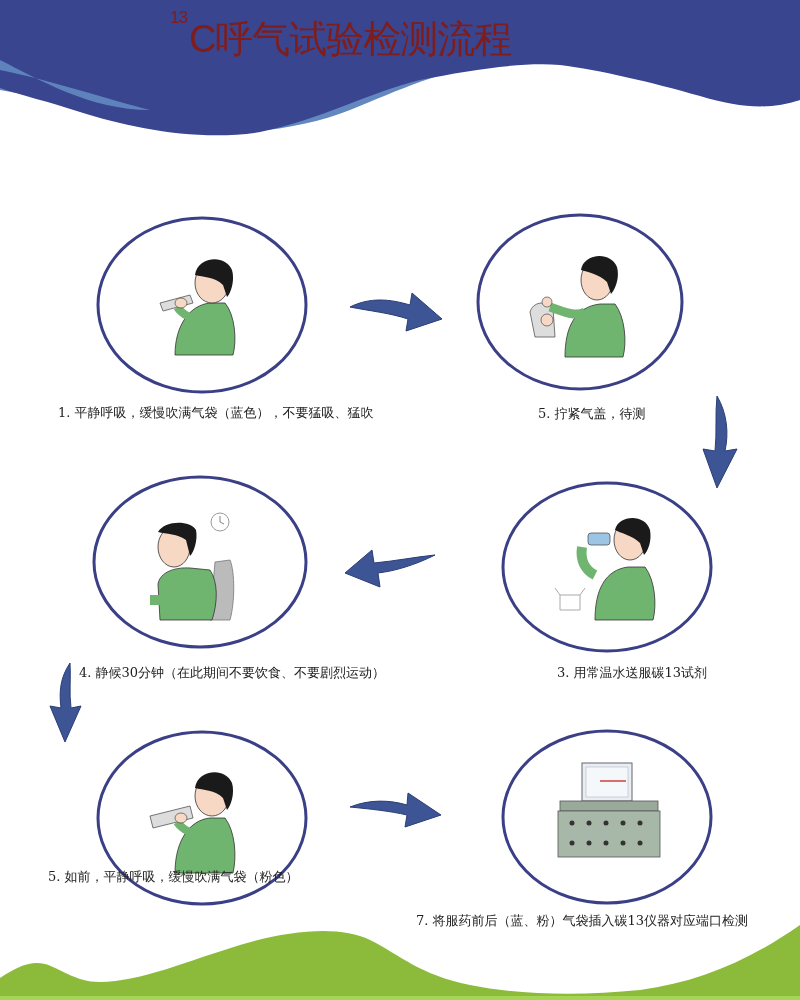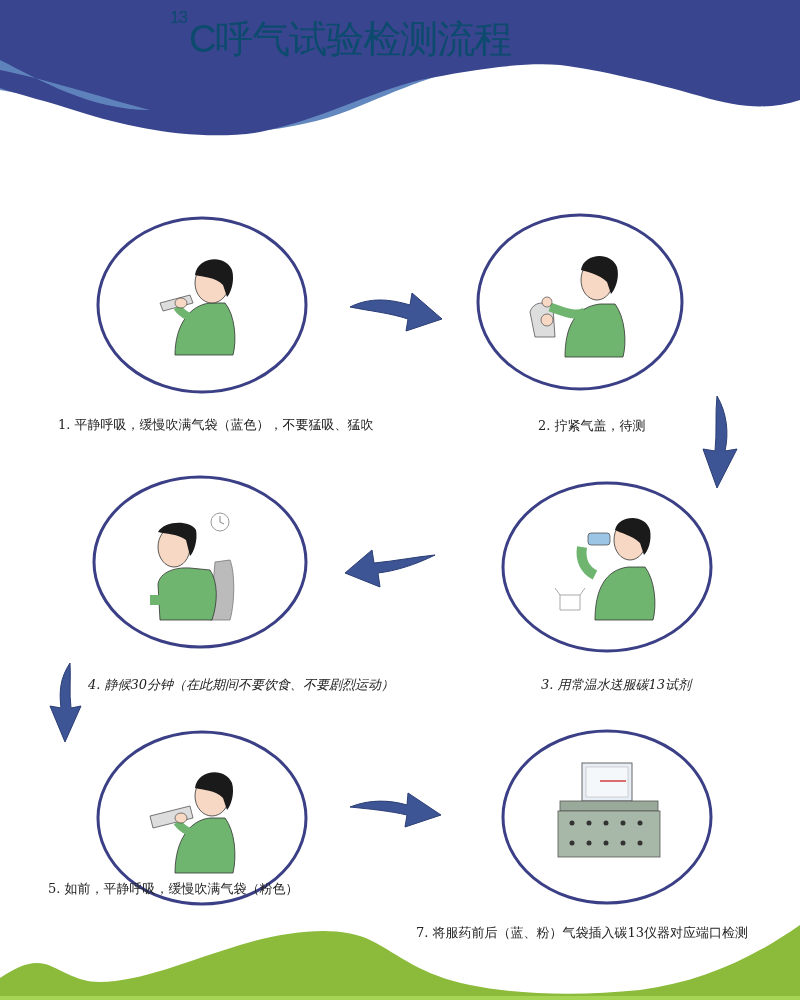--- a/index.html
+++ b/index.html
@@ -1,20 +1,20 @@
 <!DOCTYPE html>
 <html><head>
 <meta charset="utf-8">
 <style>
   html, body { margin: 0; padding: 0; }
   body { width: 800px; height: 1000px; position: relative; overflow: hidden; background: #ffffff; font-family: "DejaVu Serif", "Liberation Serif", serif; }
   .abs { position: absolute; }
-  .title { position: absolute; left: 170px; top: 14px; color: #0c4a6e; font-family: "Liberation Sans", "DejaVu Sans", sans-serif; font-size: 38px; letter-spacing: -1px; white-space: nowrap; }
+  .title { position: absolute; left: 170px; top: 14px; color: #7f1d1d; font-family: "Liberation Sans", "DejaVu Sans", sans-serif; font-size: 38px; letter-spacing: -1px; white-space: nowrap; }
   .title sup { font-size: 17px; position: relative; top: -6px; margin-right: 2px; vertical-align: top; }
-  .caption { position: absolute; font-size: 13px; color: #222222; white-space: nowrap; margin-top: 12px; }
+  .caption { position: absolute; font-size: 13px; color: #222222; white-space: nowrap; }
   svg { display: block; }
 </style>
 </head>
 <body>
 
 <div class="abs" style="left:0;top:0;width:800px;height:150px;">
   <svg width="800" height="150" viewBox="0 0 800 150">
     <path d="M0,0 H800 V100 C760,105 720,95 680,80 C620,60 560,55 500,62 C440,70 400,90 350,110 C300,130 230,138 180,128 C120,115 60,100 0,90 Z" fill="#6388c0"></path>
     <path d="M0,0 H800 V100 C770,110 740,108 700,96 C650,82 600,70 560,65 C520,62 470,70 420,80 C370,92 320,120 260,132 C200,142 130,128 80,112 C50,102 20,95 0,88 Z" fill="#39458e"></path>
     <path d="M0,60 C40,80 90,110 150,110 C110,100 50,80 0,70 Z" fill="#6388c0" opacity="0.9"></path>
@@ -53,21 +53,21 @@
       <path d="M90,145 C90,115 100,95 125,92 L140,92 C150,105 152,130 148,145 Z" fill="#6fb56f" stroke="#333" stroke-width="0.8"></path>
       <ellipse cx="122" cy="68" rx="16" ry="20" fill="#f7d8c4" stroke="#333" stroke-width="0.8"></ellipse>
       <path d="M106,58 C108,42 135,38 142,55 C145,66 140,78 136,82 L132,70 C124,62 112,60 106,58 Z" fill="#1a1a1a"></path>
       <path d="M55,100 C58,90 70,88 78,96 L80,125 L60,125 Z" fill="#ddd" stroke="#555" stroke-width="0.8"></path>
       <path d="M75,95 C90,100 100,105 110,100" fill="none" stroke="#6fb56f" stroke-width="9"></path>
       <ellipse cx="72" cy="90" rx="5" ry="5" fill="#f7d8c4" stroke="#333" stroke-width="0.6"></ellipse>
       <ellipse cx="72" cy="108" rx="6" ry="6" fill="#f7d8c4" stroke="#333" stroke-width="0.6"></ellipse>
     </g>
   </svg>
 </div>
-<div class="caption" style="left:538px;top:405px;">2. 拧紧气盖，待测</div>
+<div class="caption" style="left:538px;top:405px;">5. 拧紧气盖，待测</div>
 
 <div class="abs" style="left:695px;top:393px;">
   <svg width="55" height="100" viewBox="0 0 55 100">
     <path d="M22,3 C32,20 34,40 30,58 L42,56 L22,95 L8,56 L20,58 C22,40 20,20 22,3 Z" fill="#3d5595" stroke="#2b3d75" stroke-width="1"></path>
   </svg>
 </div>
 
 <div class="abs" style="left:90px;top:472px;">
   <svg width="220" height="180" viewBox="0 0 220 180">
     <ellipse cx="110" cy="90" rx="106" ry="85" fill="#fff" stroke="#3a3f86" stroke-width="3"></ellipse>
@@ -75,42 +75,42 @@
       <path d="M125,90 L140,88 C145,100 145,130 140,148 L120,148 Z" fill="#bbb" stroke="#777" stroke-width="0.8"></path>
       <path d="M68,112 C70,100 85,95 100,96 L120,98 C128,110 128,130 122,148 L70,148 Z" fill="#6fb56f" stroke="#333" stroke-width="0.8"></path>
       <path d="M60,128 L110,128" stroke="#6fb56f" stroke-width="10"></path>
       <ellipse cx="84" cy="75" rx="16" ry="20" fill="#f7d8c4" stroke="#333" stroke-width="0.8"></ellipse>
       <path d="M68,60 C75,48 100,48 106,58 C108,68 104,80 100,84 L96,68 C88,62 76,62 68,60 Z" fill="#1a1a1a"></path>
       <circle cx="130" cy="50" r="9" fill="#fff" stroke="#999" stroke-width="1"></circle>
       <path d="M130,44 L130,50 L134,52" fill="none" stroke="#666" stroke-width="0.8"></path>
     </g>
   </svg>
 </div>
-<div class="caption" style="left:88px;top:664px;font-style:italic;">4.  静候30分钟（在此期间不要饮食、不要剧烈运动）</div>
+<div class="caption" style="left:79px;top:664px;">4.  静候30分钟（在此期间不要饮食、不要剧烈运动）</div>
 
 <div class="abs" style="left:340px;top:545px;">
   <svg width="100" height="55" viewBox="0 0 100 55">
     <path d="M95,10 C75,20 55,26 38,28 L40,42 L5,28 L32,5 L34,18 C55,16 75,12 95,10 Z" fill="#3d5595" stroke="#2b3d75" stroke-width="1"></path>
   </svg>
 </div>
 
 <div class="abs" style="left:500px;top:475px;">
   <svg width="215" height="180" viewBox="0 0 215 180">
     <ellipse cx="107" cy="92" rx="104" ry="84" fill="#fff" stroke="#3a3f86" stroke-width="3"></ellipse>
     <g>
       <path d="M95,145 C95,115 105,95 128,92 L145,92 C155,105 157,130 153,145 Z" fill="#6fb56f" stroke="#333" stroke-width="0.8"></path>
       <path d="M95,100 C85,95 80,85 82,72" fill="none" stroke="#6fb56f" stroke-width="10"></path>
       <ellipse cx="130" cy="65" rx="16" ry="20" fill="#f7d8c4" stroke="#333" stroke-width="0.8"></ellipse>
       <path d="M115,55 C118,40 145,38 150,55 C152,66 148,76 144,80 L140,68 C132,60 120,58 115,55 Z" fill="#1a1a1a"></path>
       <rect x="88" y="58" width="22" height="12" rx="3" fill="#9cc4e4" stroke="#555" stroke-width="0.8"></rect>
       <path d="M60,120 L80,120 L80,135 L60,135 Z M60,120 L55,113 M80,120 L85,113" fill="none" stroke="#aaa" stroke-width="1"></path>
     </g>
   </svg>
 </div>
-<div class="caption" style="left:541px;top:664px;font-style:italic;">3. 用常温水送服碳13试剂</div>
+<div class="caption" style="left:557px;top:664px;">3. 用常温水送服碳13试剂</div>
 
 <div class="abs" style="left:45px;top:660px;">
   <svg width="45" height="85" viewBox="0 0 45 85">
     <path d="M25,3 C15,18 14,32 16,48 L5,46 L20,82 L36,46 L26,48 C24,32 26,18 25,3 Z" fill="#3d5595" stroke="#2b3d75" stroke-width="1"></path>
   </svg>
 </div>
 
 <div class="abs" style="left:95px;top:728px;">
   <svg width="215" height="180" viewBox="0 0 215 180">
     <ellipse cx="107" cy="90" rx="104" ry="86" fill="#fff" stroke="#3a3f86" stroke-width="3"></ellipse>

